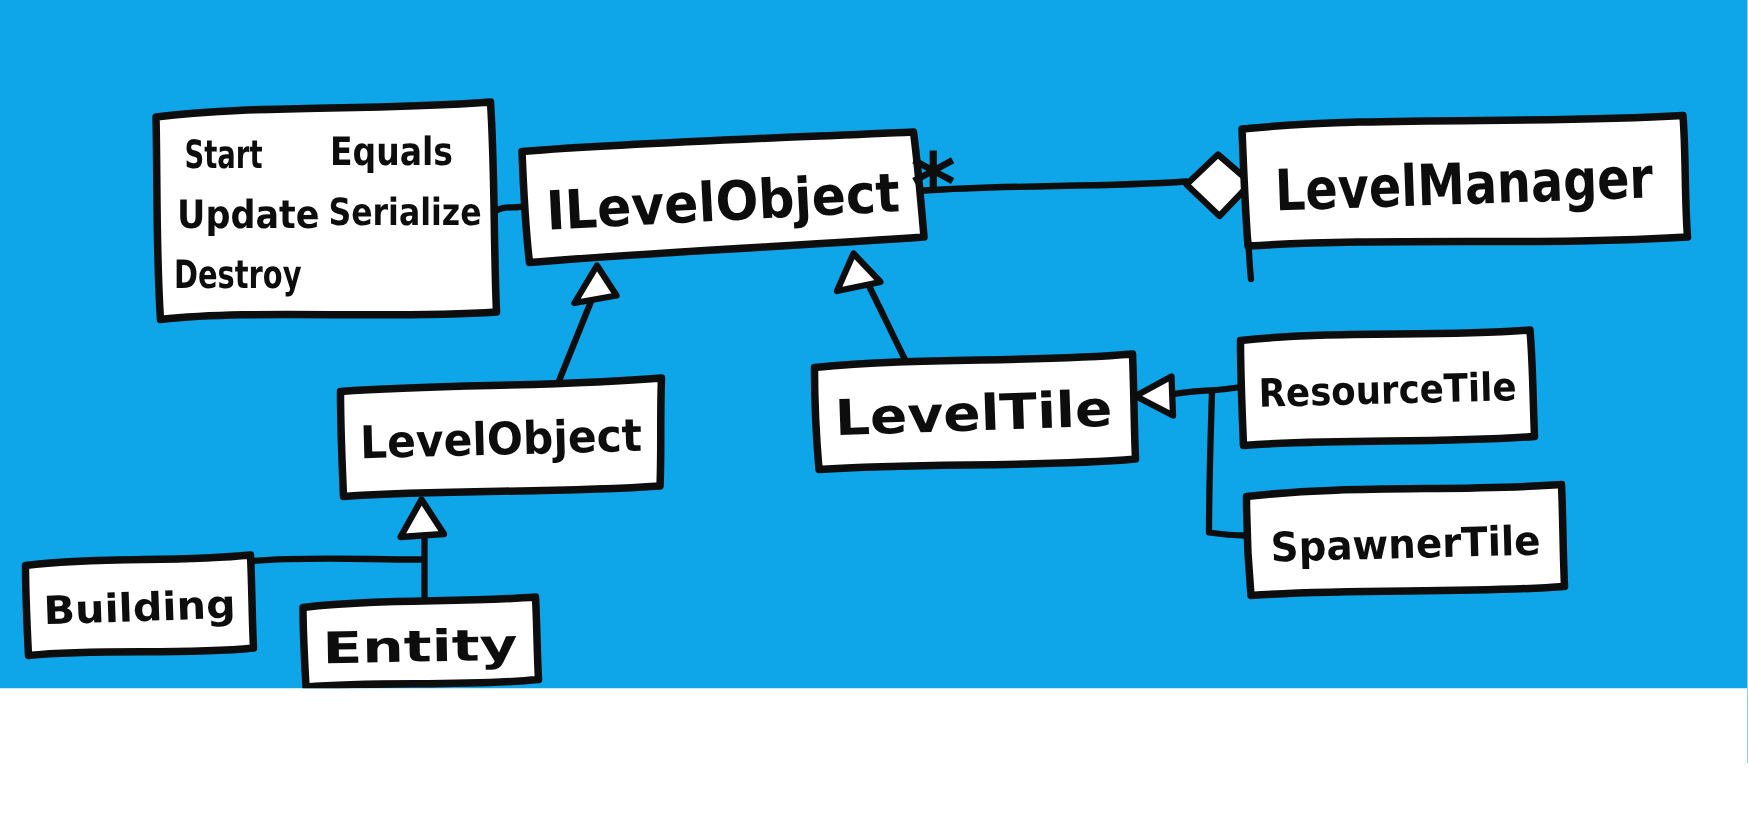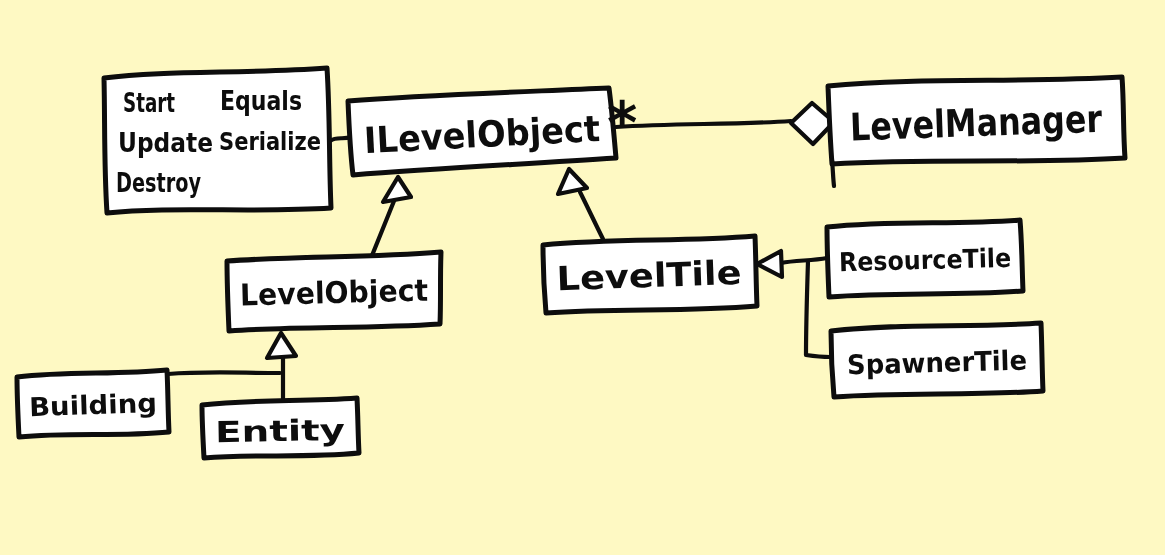--- a/index.html
+++ b/index.html
@@ -1,20 +1,20 @@
 <!DOCTYPE html>
 <html><head>
 <meta charset="utf-8">
 <style>
   html, body { margin: 0; padding: 0; background: #ffffff; }
   .stage {
     position: relative;
     width: 1165px;
-    height: 555px;
-    background: #fef9c3;
+    height: 459px;
+    background: #0ea5e9;
     overflow: hidden;
   }
   svg { display: block; }
   .ink {
     fill: none;
     stroke: #0d0d0d;
     stroke-width: 5;
     stroke-linecap: round;
     stroke-linejoin: round;
   }

